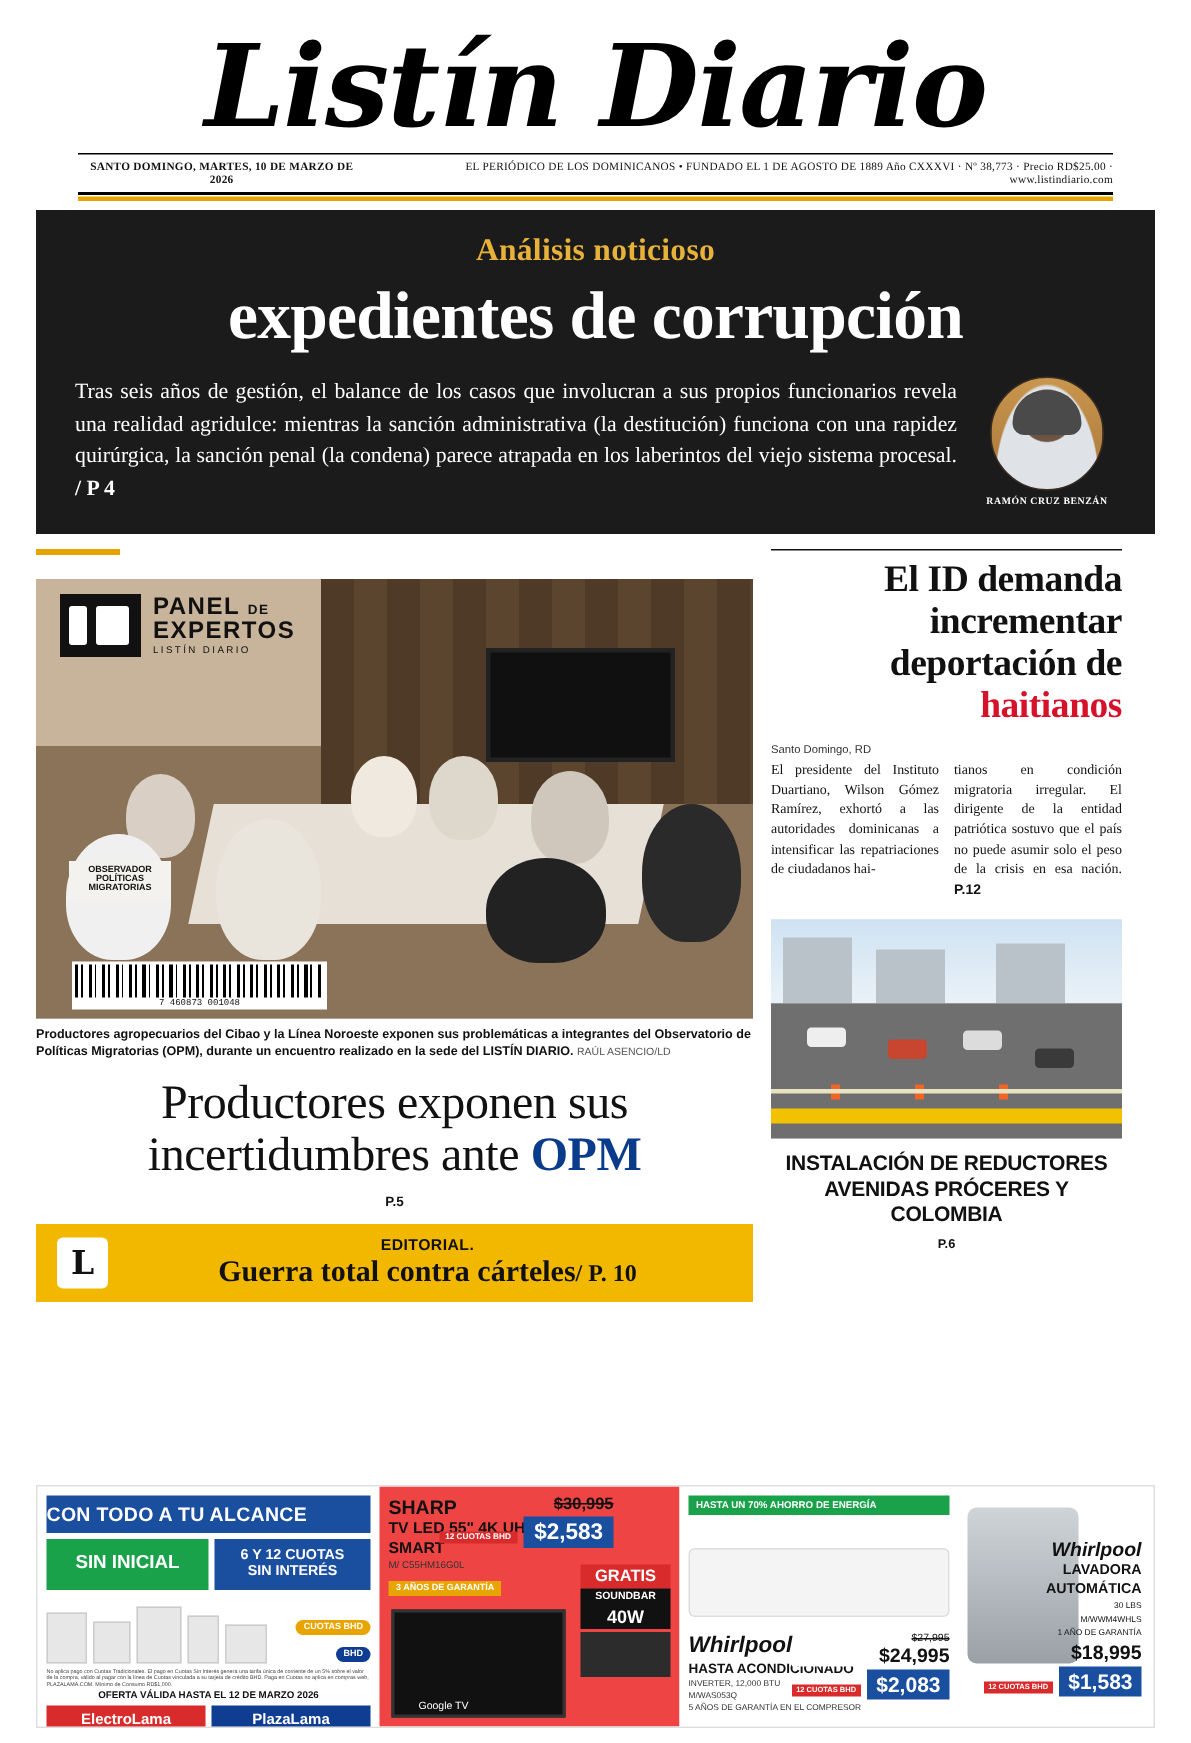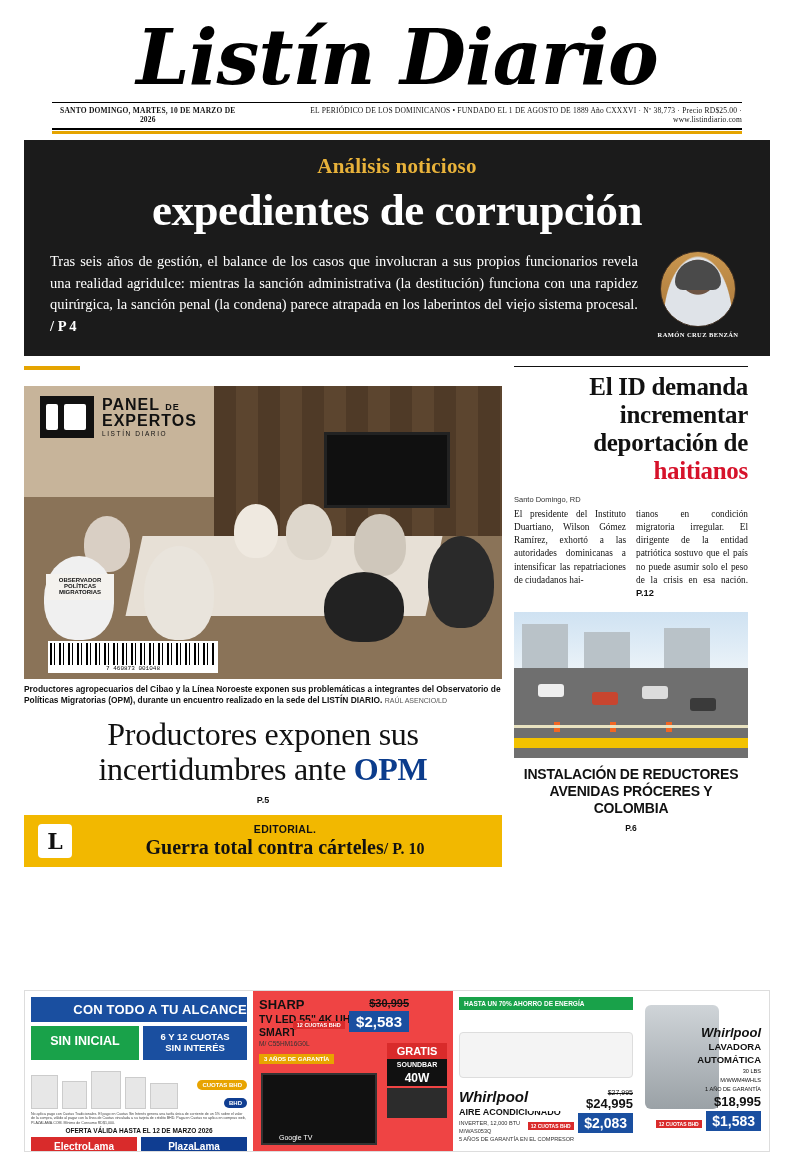--- a/index.html
+++ b/index.html
@@ -182,21 +182,21 @@
   .pref2{text-align:center;font-family:"Liberation Sans",sans-serif;font-weight:bold;font-size:8.5px;margin-top:6px;}
 
   
   .adstrip{
     position:absolute;left:24px;right:24px;bottom:10px;height:160px;
     display:flex;gap:0;font-family:"Liberation Sans",sans-serif;
     border:1px solid #ddd;background:#fff;overflow:hidden;
   }
   .ad{position:relative;box-sizing:border-box;}
   .adA{width:228px;background:#fff;padding:6px;}
-  .adA .t1{background:#1a4fa0;color:#fff;font-size:13px;font-weight:bold;text-align:right;padding:5px 0;letter-spacing:0.2px;}
+  .adA .t1{background:#1a4fa0;color:#fff;font-size:13px;font-weight:bold;text-align:left;padding:5px 0;letter-spacing:0.2px;}
   .adA .row{display:flex;margin-top:4px;gap:4px;}
   .adA .green{background:#19a24a;color:#fff;font-weight:bold;font-size:12.5px;padding:8px 6px;flex:1;text-align:center;}
   .adA .blue{background:#1a4fa0;color:#fff;font-weight:bold;font-size:9.5px;padding:6px 4px;flex:1;text-align:center;line-height:1.15;}
   .adA .prods{height:46px;display:flex;align-items:flex-end;gap:4px;margin-top:3px;}
   .adA .prods i{display:block;background:#e7e7e7;border:1px solid #ccc;}
   .adA .legal{font-size:3.6px;line-height:1.25;color:#444;margin-top:3px;}
   .adA .valid{font-size:6.5px;font-weight:bold;text-align:center;color:#111;margin-top:2px;}
   .adA .brands{display:flex;margin-top:3px;gap:4px;}
   .adA .b1{flex:1;background:#d92b2b;color:#fff;font-weight:bold;font-size:10px;text-align:center;padding:4px 0;}
   .adA .b2{flex:1;background:#0f3d91;color:#fff;font-weight:bold;font-size:10px;text-align:center;padding:4px 0;}
@@ -422,21 +422,21 @@
         <div class="box"></div>
       </div>
       <div class="tv"></div>
       <div class="tvlbl">Google TV</div>
     </div>
 
     <div class="ad adC">
       <div class="banner">HASTA UN 70% AHORRO DE ENERGÍA</div>
       <div class="unit"></div>
       <div class="brand">Whirlpool</div>
-      <div class="name">AIRE ACONDICIONADO</div>
+      <div class="name">HASTA ACONDICIONADO</div>
       <div class="spec">INVERTER, 12,000 BTU</div>
       <div class="spec">M/WAS053Q</div>
       <div class="spec">5 AÑOS DE GARANTÍA EN EL COMPRESOR</div>
       <div class="price">
         <div class="old">$27,995</div>
         <div class="big">$24,995</div>
         <div class="cuotas">12 CUOTAS BHD</div>
         <div class="blueprice">$2,083</div>
       </div>
     </div>

